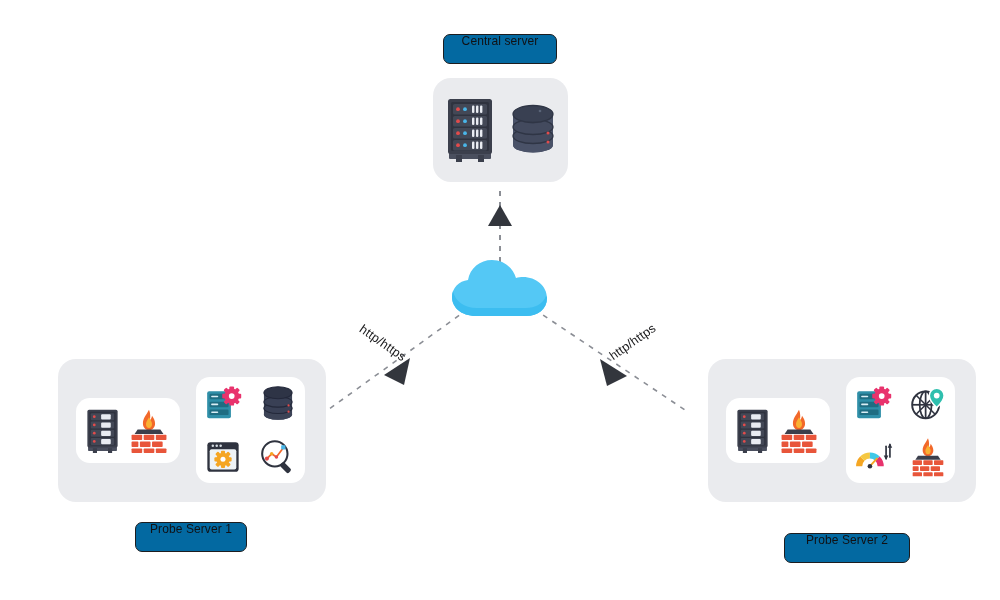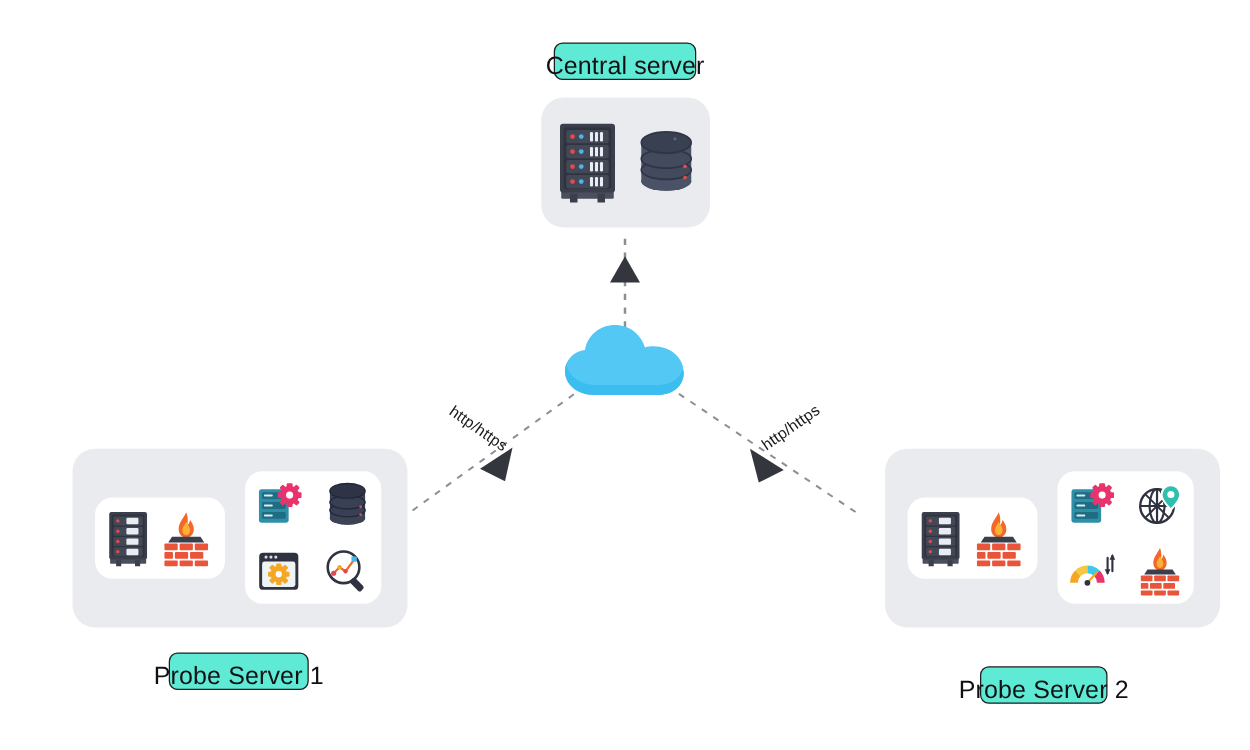--- a/index.html
+++ b/index.html
@@ -16,27 +16,27 @@
     height: 600px;
     background: #ffffff;
     overflow: hidden;
   }
 
   
   .pill {
     position: absolute;
     border: 1.5px solid #1d1d1f;
     border-radius: 7px;
-    background: #5eead4;
+    background: #0369a1;
     color: #111114;
-    font-size: 20px;
+    font-size: 12px;
     line-height: 1;
     letter-spacing: .1px;
     display: flex;
-    align-items: flex-end;
+    align-items: flex-start;
     justify-content: center;
     white-space: nowrap;
     box-sizing: border-box;
   }
 
   
   .panel {
     position: absolute;
     background: #eaebee;
     border-radius: 18px;
@@ -421,17 +421,17 @@
             <rect x="33" y="44" width="14" height="7" rx="1"></rect>
             <rect x="6" y="53" width="14" height="6" rx="1"></rect>
             <rect x="22" y="53" width="14" height="6" rx="1"></rect>
             <rect x="38" y="53" width="14" height="6" rx="1"></rect>
           </g>
         </svg>
       </div>
     </div>
   </div>
 
-  <div class="pill" style="left:784px; top:533px; width:102px; height:30px;">
+  <div class="pill" style="left:784px; top:533px; width:126px; height:30px;">
     <span>Probe Server 2</span>
   </div>
 
 </div>
 
 </body></html>

